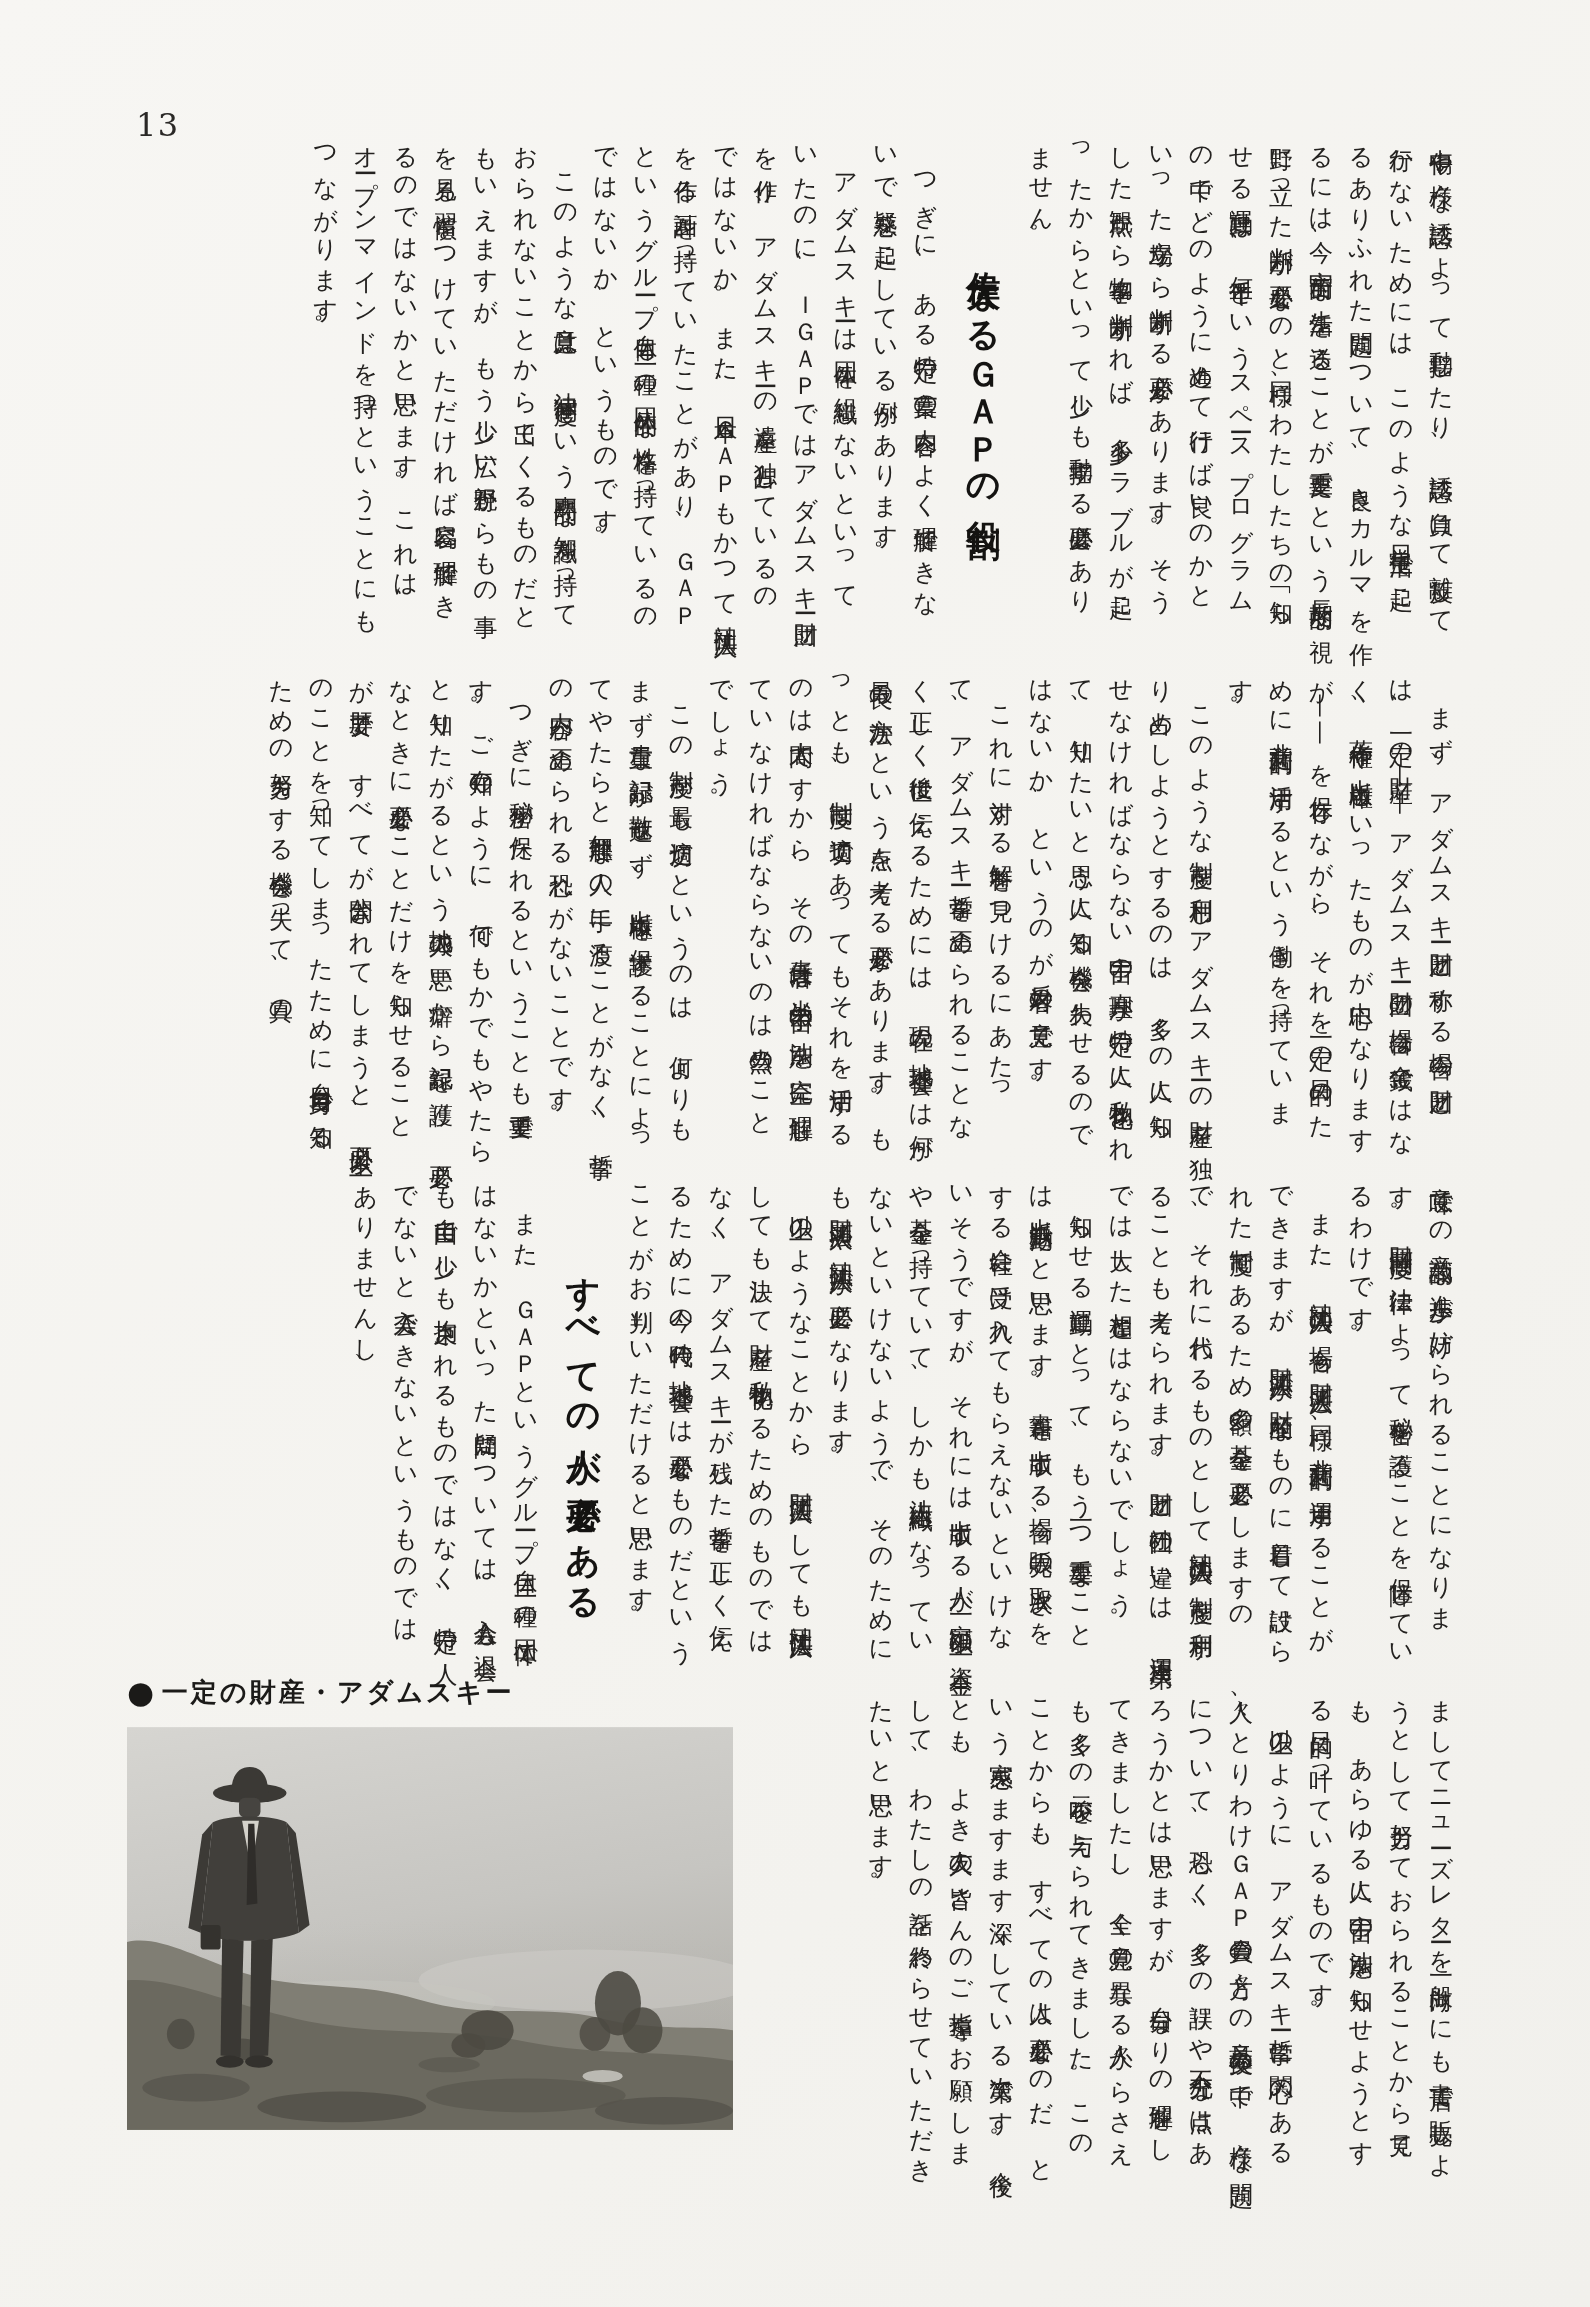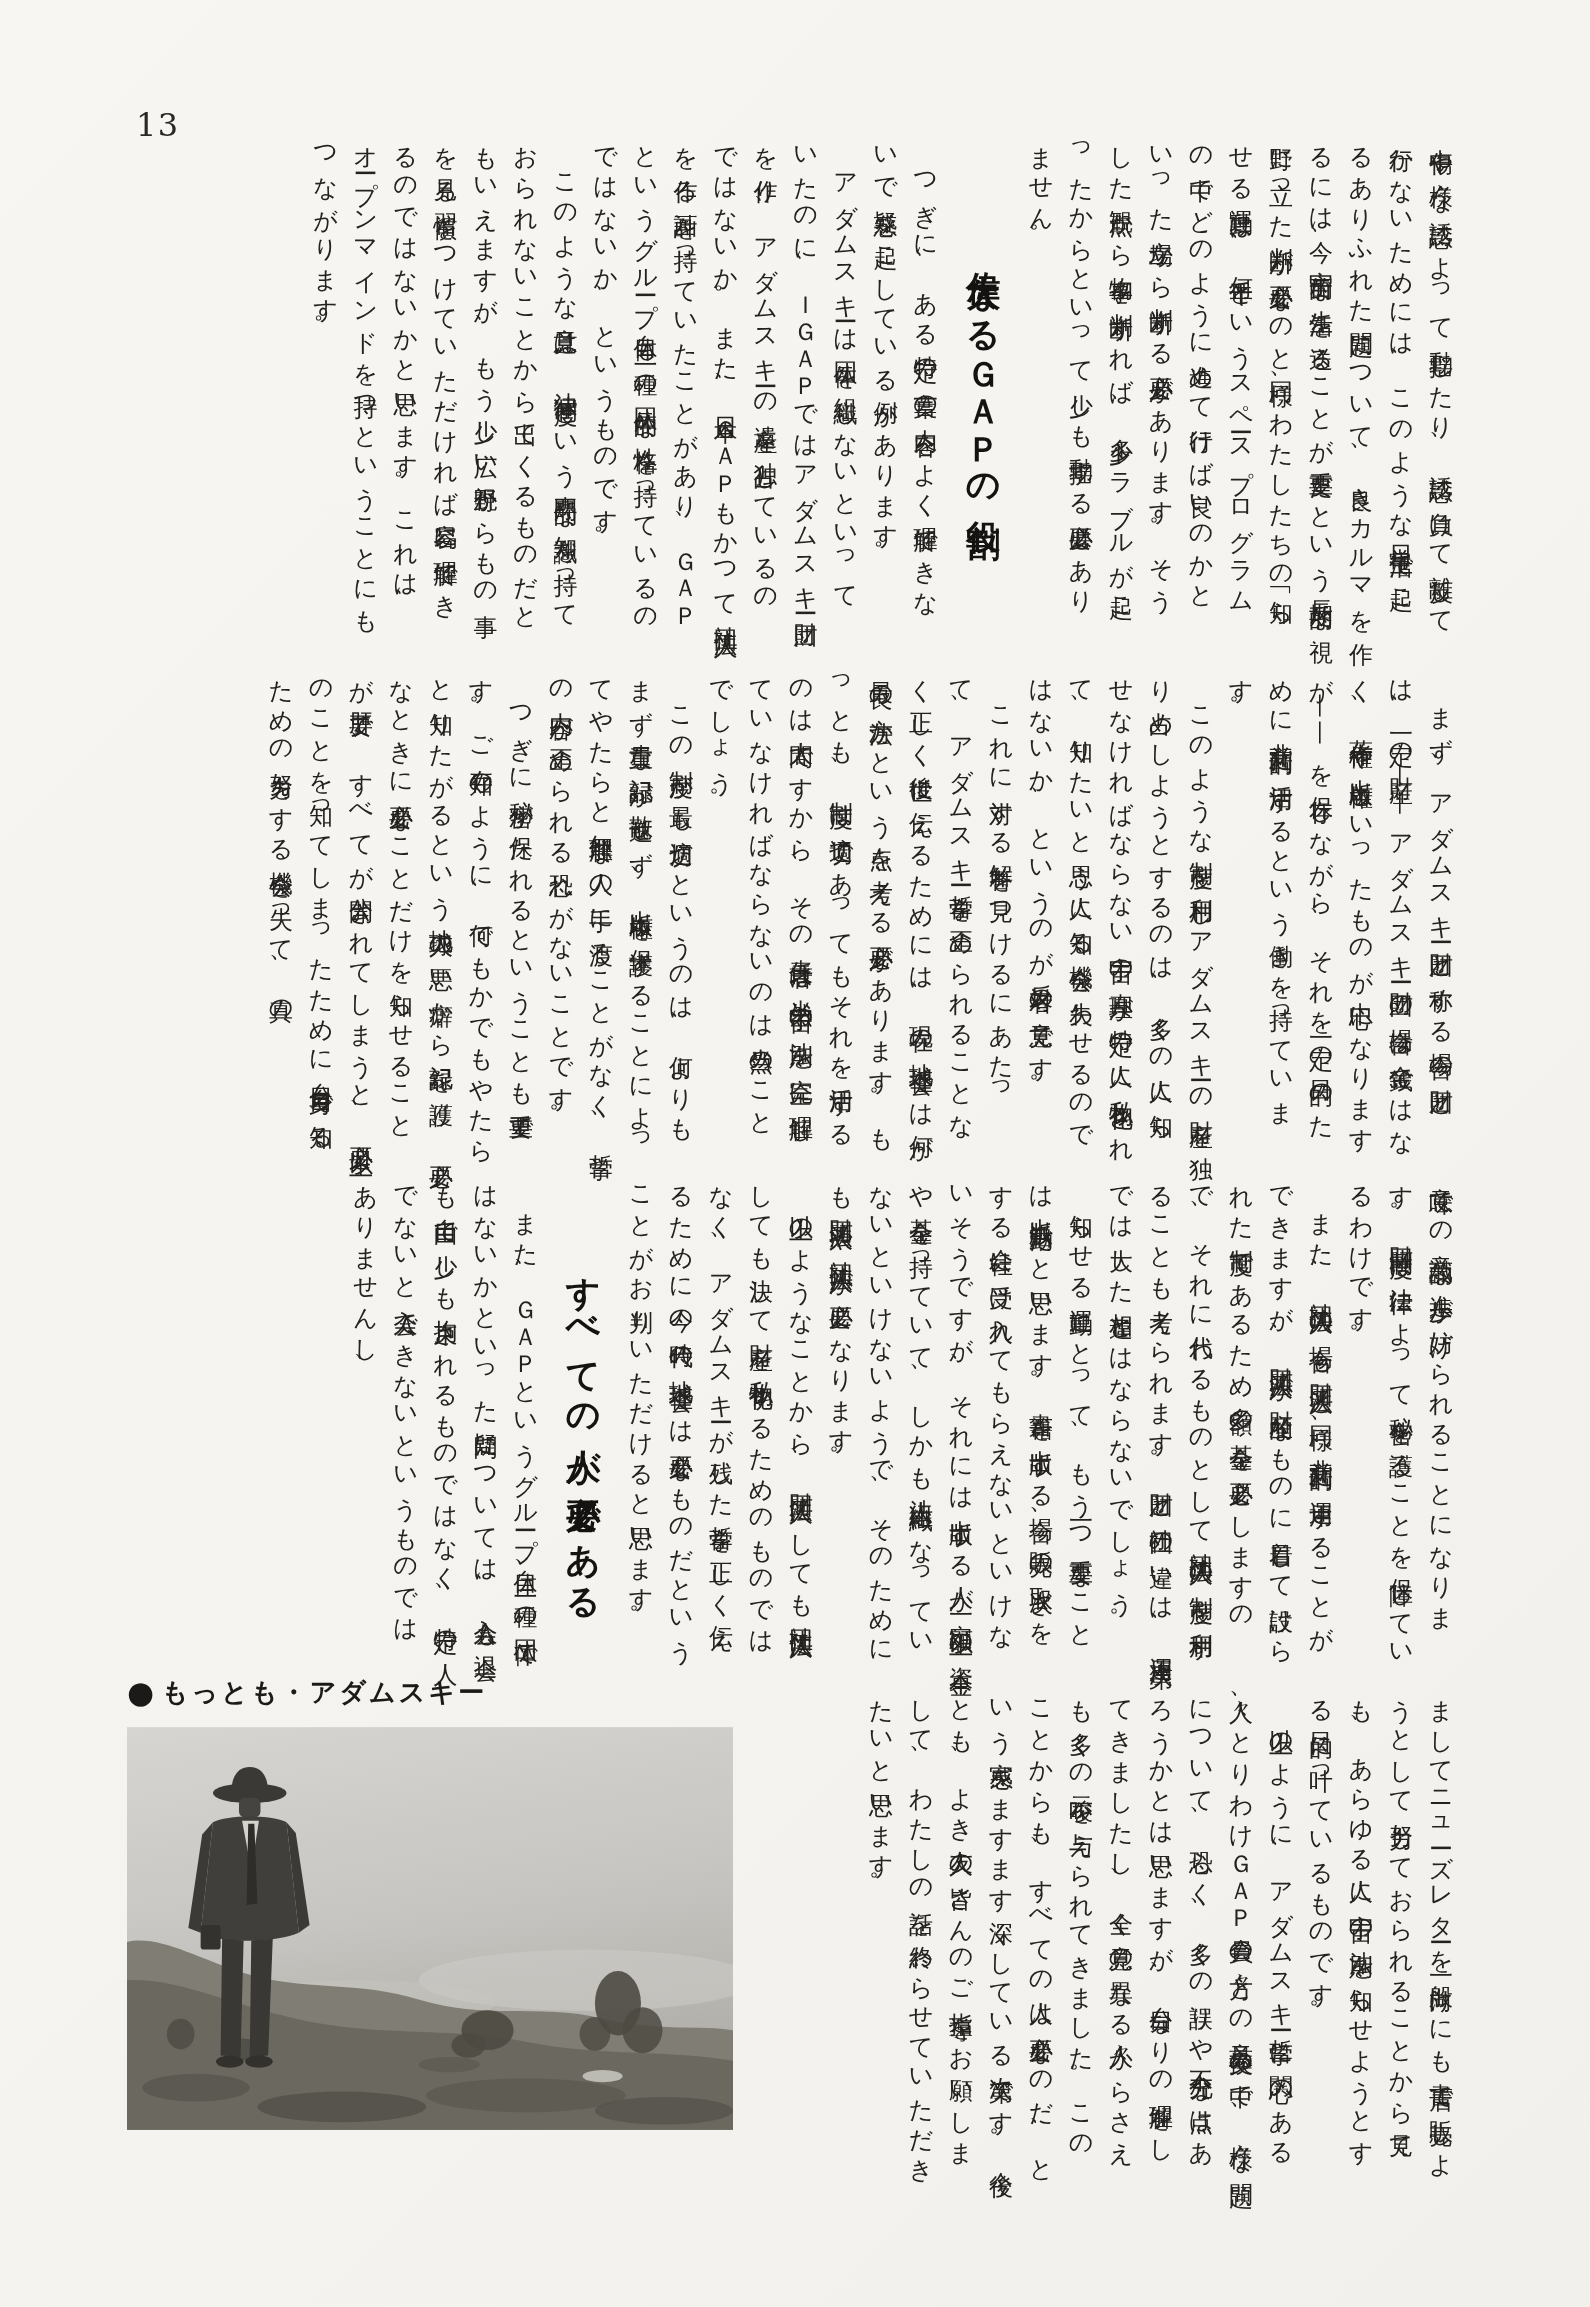--- a/index.html
+++ b/index.html
@@ -117,21 +117,21 @@
     </section>
 
   <section class="band band-4">
       <p class="para">ましてニューズレターを一般向けにも書店で販売しようとして努力しておられることから見ても、あらゆる人に宇宙の法則を知らせようとする目的に叶っているものです。</p>
       <p class="para">　以上のように、アダムスキー哲学に関心のある人々、とりわけＧＡＰ会員の方々との意見交換の中で、様々な問題について、恐らく、多くの誤りや不充分な点はあろうかとは思いますが、自分なりの理解をしてきましたし、全く意見の異なる人々からさえも多くの示唆を与えられてきました。このことからも、すべての人は必要なのだ、という実感をますます深くしている次第です。今後とも、よき友人の皆さんのご指導をお願いしまして、わたしの話を終わらせていただきたいと思います。</p>
     </section>
 
   <figure class="photo-figure">
     <figcaption class="photo-caption">
       <span class="bullet">●</span>
-      <span>もっとも・アダムスキー</span>
+      <span>一定の財産・アダムスキー</span>
     </figcaption>
     <div class="photo-frame">
       <svg width="606" height="403" viewBox="0 0 790 525" xmlns="http://www.w3.org/2000/svg">
         <defs>
           <linearGradient id="sky" x1="0" y1="0" x2="0.25" y2="1">
             <stop offset="0" stop-color="#d6d5d1"></stop>
             <stop offset="0.55" stop-color="#c6c5c1"></stop>
             <stop offset="1" stop-color="#b0aea8"></stop>
           </linearGradient>
           <linearGradient id="haze" x1="0" y1="0" x2="0" y2="1">

